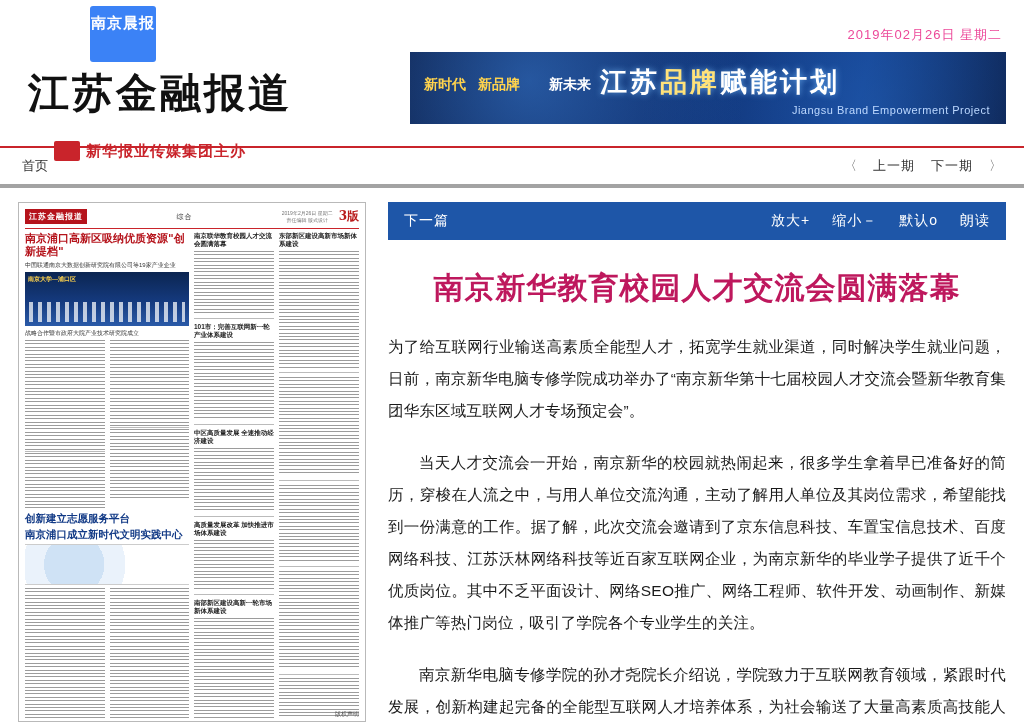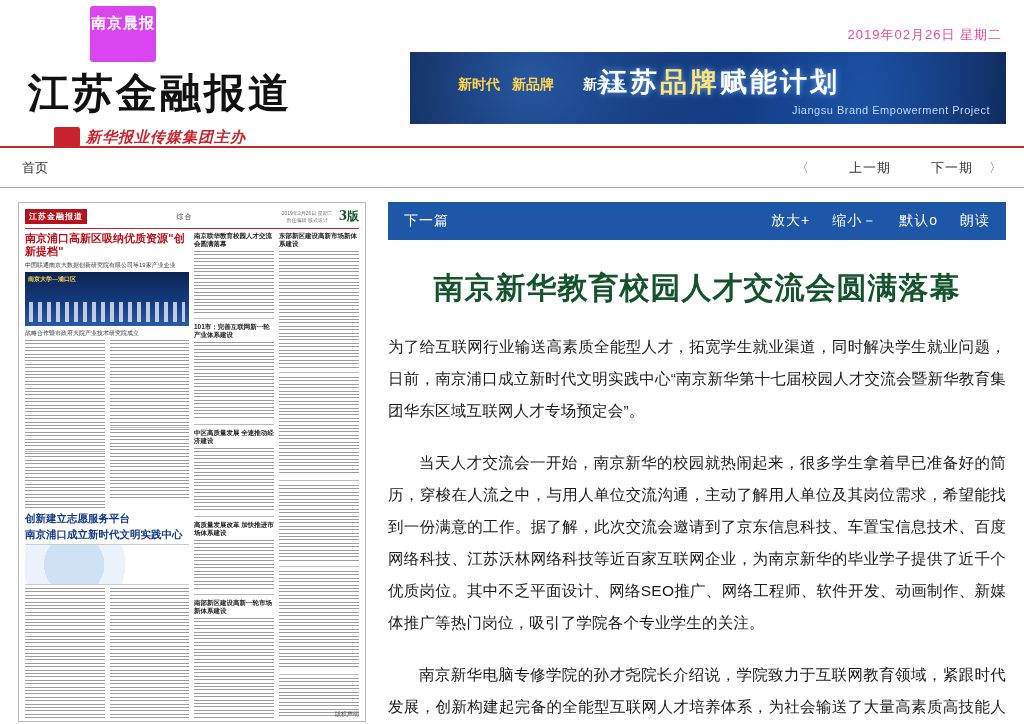--- a/index.html
+++ b/index.html
@@ -19,21 +19,21 @@
     border-bottom: 2px solid #c9242b;
     padding: 0 18px;
   }
   .brand {
     position: absolute;
     left: 18px; top: 6px;
     width: 400px;
   }
   .seal {
     width: 66px; height: 56px;
-    background: #d946ef;
+    background: #3b82f6;
     border-radius: 3px;
     margin-left: 72px;
     color: #fff;
     font-family: "DejaVu Serif", serif;
     font-size: 15px;
     line-height: 17px;
     text-align: center;
     padding-top: 9px;
     letter-spacing: 1px;
     font-weight: bold;
@@ -41,26 +41,25 @@
   .brand-title {
     margin-top: 4px;
     font-family: "DejaVu Serif", serif;
     font-size: 41px;
     font-weight: bold;
     color: #111;
     letter-spacing: 3px;
     padding-left: 10px;
   }
   .brand-sub {
-    margin-top: 6px;
+    margin-top: 20px;
     padding-left: 36px;
     display: flex;
     align-items: center;
     gap: 6px;
-    font-style: italic;
   }
   .brand-sub .xh-seal {
     width: 26px; height: 20px;
     background: #c9242b;
     border-radius: 2px;
   }
   .brand-sub .xh-text {
     font-family: "DejaVu Serif", serif;
     font-size: 15px;
     color: #c9242b;
@@ -84,21 +83,21 @@
       linear-gradient(105deg, #0a1b44 0%, #0d2c6b 45%, #123a86 75%, #0a1b44 100%);
     overflow: hidden;
   }
   .banner .left-tags {
     position: absolute; left: 14px; top: 24px;
     display: flex; gap: 12px;
     font-family: "DejaVu Serif", serif;
     font-size: 14px;
     font-weight: bold;
   }
-  .banner .left-tags span:nth-child(1){ color:#ffd34d;margin-left:34px; }
+  .banner .left-tags span:nth-child(1){ color:#ffd34d; }
   .banner .left-tags span:nth-child(2){ color:#ffd34d; }
   .banner .left-tags span:nth-child(3){ color:#ffffff;margin-left:17px; }
   .banner .main-cn {
     position: absolute; left: 190px; top: 12px;
     font-family: "DejaVu Serif", serif;
     font-size: 27px;
     font-weight: bold;
     color: #ffffff;
     letter-spacing: 3px;
     text-shadow: 0 0 6px rgba(120,190,255,0.8);
@@ -107,37 +106,37 @@
   .banner .main-en {
     position: absolute; right: 16px; bottom: 8px;
     font-size: 11px;
     color: #bcd8ff;
     letter-spacing: 0.5px;
   }
 
   
   .navbar {
     height: 40px;
-    border-bottom: 1px solid #a3a3a3;
+    border-bottom: 4px solid #a3a3a3;
     display: flex;
     align-items: center;
     padding: 0 22px;
     font-size: 13px;
     color: #333;
   }
   .nav-home { cursor: pointer; }
   .nav-right {
     margin-left: auto;
     display: flex;
     align-items: center;
     gap: 16px;
     color: #333;
   }
   .nav-right .arrow { color: #666; }
-  .nav-right .lnk { cursor: pointer; letter-spacing: 1px; margin-left: 24px; }
+  .nav-right .lnk { cursor: pointer; letter-spacing: 1px; }
 
   
   .content {
     display: flex;
     padding: 14px 18px 0 18px;
     gap: 22px;
   }
 
   
   .paper-wrap { width: 348px; flex: 0 0 348px; }
@@ -161,21 +160,21 @@
     font-size: 8px; font-weight:bold;
     padding: 2px 4px; letter-spacing:1px;
   }
   .paper-head .ph-mid {
     flex:1; text-align:center;
     font-size: 7px; color:#333; letter-spacing:1px;
   }
   .paper-head .ph-date { font-size:5px; color:#777; text-align:center; line-height:7px;}
   .paper-head .ph-page {
     font-family:"DejaVu Serif", serif;
-    font-size: 12px; font-weight: bold; color:#14532d;
+    font-size: 12px; font-weight: bold; color:#b91c1c;
     margin-left: 6px;
   }
   .paper-cols { display:flex; gap:5px; height: 486px; }
   .pcol { flex:1; display:flex; flex-direction:column; gap:3px; }
   .pcol.wide { flex: 2.05; }
   .hl-red {
     font-family:"DejaVu Serif", serif;
     font-size: 11px; font-weight:bold; color:#b5131b;
     line-height: 13px; letter-spacing: 0px;
   }
@@ -243,21 +242,21 @@
     margin-left: auto;
     display: flex;
     gap: 22px;
     font-size: 14px;
   }
   .art-bar .tools span { cursor: pointer; letter-spacing:1px; }
   .art-title {
     font-family: Liberation Sans, sans-serif;
     font-size: 30px;
     font-weight: bold;
-    color: #14532d;
+    color: #be185d;
     text-align: center;
     margin: 28px 0 22px 0;
     letter-spacing: 1px;
   }
   .art-body {
     font-size: 15.5px;
     line-height: 32px;
     color: #1a1a1a;
     text-align: justify;
     letter-spacing: 0.2px;
@@ -394,20 +393,20 @@
           <span>放大+</span>
           <span>缩小－</span>
           <span>默认o</span>
           <span>朗读</span>
         </span>
       </div>
 
       <h1 class="art-title">南京新华教育校园人才交流会圆满落幕</h1>
 
       <div class="art-body">
-        <p>为了给互联网行业输送高素质全能型人才，拓宽学生就业渠道，同时解决学生就业问题，日前，南京浦口成立新时代文明实践中心“南京新华第十七届校园人才交流会暨新华教育集团华东区域互联网人才专场预定会”。</p>
+        <p>为了给互联网行业输送高素质全能型人才，拓宽学生就业渠道，同时解决学生就业问题，日前，南京新华电脑专修学院成功举办了“南京新华第十七届校园人才交流会暨新华教育集团华东区域互联网人才专场预定会”。</p>
         <p class="indent">当天人才交流会一开始，南京新华的校园就热闹起来，很多学生拿着早已准备好的简历，穿梭在人流之中，与用人单位交流沟通，主动了解用人单位及其岗位需求，希望能找到一份满意的工作。据了解，此次交流会邀请到了京东信息科技、车置宝信息技术、百度网络科技、江苏沃林网络科技等近百家互联网企业，为南京新华的毕业学子提供了近千个优质岗位。其中不乏平面设计、网络SEO推广、网络工程师、软件开发、动画制作、新媒体推广等热门岗位，吸引了学院各个专业学生的关注。</p>
         <p class="indent">南京新华电脑专修学院的孙才尧院长介绍说，学院致力于互联网教育领域，紧跟时代发展，创新构建起完备的全能型互联网人才培养体系，为社会输送了大量高素质高技能人才，本次人才交流会现场签约率高达90%，大部分毕业生找到了自己合适的岗位，近期将赴企业面试。 江南时报全媒体记者 梅楠</p>
       </div>
     </div>
 
   </div>
 </div>
 
 </body></html>

